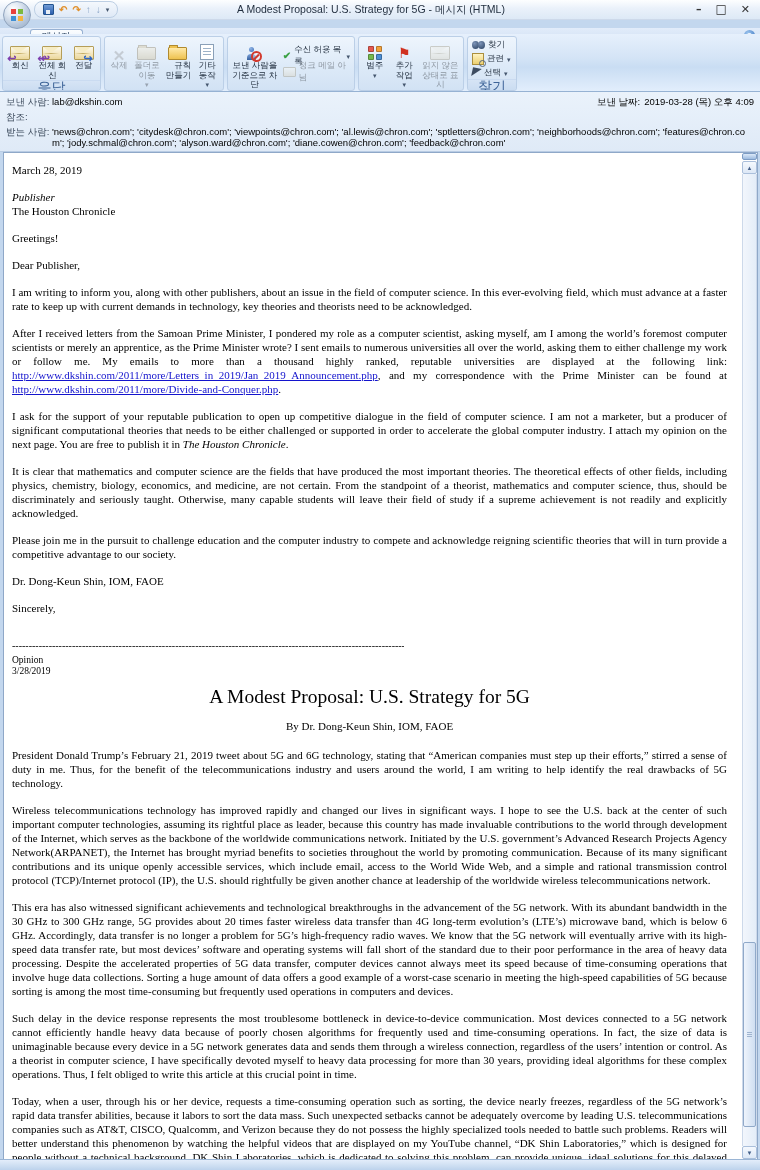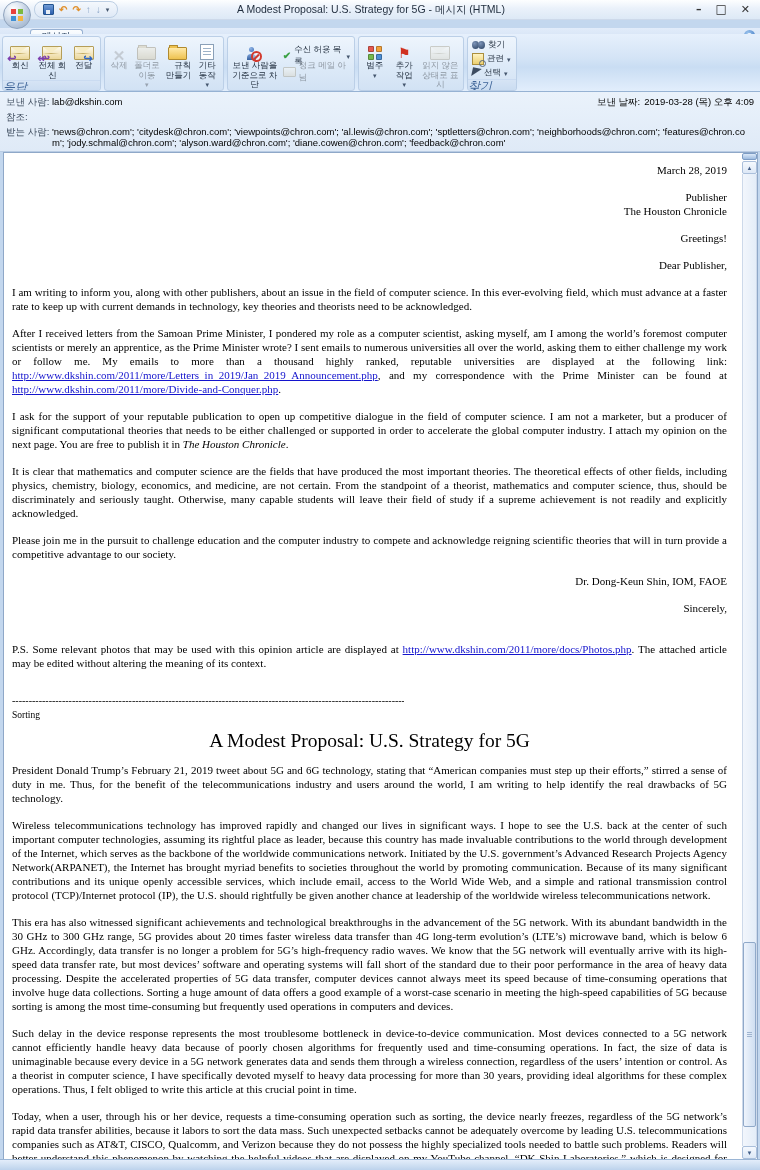--- a/index.html
+++ b/index.html
@@ -46,22 +46,22 @@
     background:radial-gradient(circle at 35% 30%,#9cc4ee,#3570bd);color:#fff;font-size:8px;
     font-weight:bold;display:flex;align-items:center;justify-content:center;}
 
   
   .ribbon{position:absolute;top:34px;left:0;right:0;height:58px;
     background:linear-gradient(#e6f0fc,#d4e4f6 42%,#c9ddf3 58%,#e2eefc);
     border-bottom:1px solid #96b2d3;display:flex;gap:3px;padding:2px 0 0 2px;box-sizing:border-box;}
   .rgroup{border:1px solid #bbcfe7;border-radius:3px;display:flex;flex-direction:column;
     background:linear-gradient(#eef5fd,#ddeaf8 55%,#d2e2f4);overflow:hidden;}
   .rg-content{flex:1;display:flex;align-items:stretch;padding:1px 2px 0;gap:1px;}
-  .rg-label{height:13px;font-size:12px;color:#3e6498;display:flex;align-items:center;justify-content:flex-start;
-    gap:3px;background:linear-gradient(#d6e4f5,#c7daf0);border-top:1px solid #cadbf1;font-style:italic;}
+  .rg-label{height:13px;font-size:14px;color:#3e6498;display:flex;align-items:center;justify-content:center;
+    gap:3px;background:linear-gradient(#d6e4f5,#c7daf0);border-top:1px solid #cadbf1;}
   .bigbtn{display:flex;flex-direction:column;align-items:center;font-size:8.5px;color:#1f2c3c;
     text-align:center;line-height:9.5px;padding:1px 1px 0;border-radius:2px;}
   .bigbtn .ic{height:21px;display:flex;align-items:flex-end;justify-content:center;margin-bottom:1px;}
   .smallcol{display:flex;flex-direction:column;justify-content:center;gap:3px;}
   .smallbtn{display:flex;align-items:center;gap:3px;font-size:8.5px;color:#1f2c3c;height:13px;padding:0 2px;}
   .disabled{opacity:.45;filter:grayscale(.7);}
   .caret::after{content:"▾";font-size:7px;color:#44566e;}
 
   
   .env{width:18px;height:12px;position:relative;border-radius:1px;
@@ -118,22 +118,22 @@
   .hlabel{width:46px;flex:0 0 46px;color:#3c4a5c;}
   .hvalue{flex:1;word-break:break-all;}
   .hsent{margin-left:auto;white-space:nowrap;display:flex;gap:4px;padding-left:10px;}
 
   
   .bodypane{position:absolute;top:152px;left:3px;right:2px;bottom:10px;background:#fff;
     border:1px solid #8fa8c8;box-sizing:border-box;overflow:hidden;}
   .content{padding:10px 30px 0 8px;font-family:"Liberation Serif","DejaVu Serif",serif;
     font-size:11px;line-height:14px;text-align:justify;color:#000;}
   .content p{margin:0 0 13px;}
-  .content .noj{text-align:right;}
-  .tight{margin:0 0 0 !important;}
+  .content .noj{text-align:left;}
+  .tight{margin:0 0 0 !important;font-style:italic;}
   a.link{color:#1414cd;text-decoration:underline;}
   .ps{margin-top:27px !important;}
   .sepline{white-space:nowrap;overflow:hidden;width:392px;font-size:10px;letter-spacing:0px;
     margin:24px 0 2px;text-align:left;}
   .opinion-meta{font-size:9.5px;line-height:11px;text-align:left;}
   .art-title{font-size:19.5px;line-height:24px;text-align:center;margin:8px 0 10px;font-weight:normal;}
   .art-byline{text-align:center;margin:0 0 15px;}
 
   
   .scroll{position:absolute;top:153px;right:3px;width:15px;bottom:11px;display:flex;flex-direction:column;}
@@ -368,25 +368,26 @@
     <p class="noj">The Houston Chronicle</p>
     <p class="noj">Greetings!</p>
     <p class="noj">Dear Publisher,</p>
     <p><span>I am writing to inform you, along with other publishers, about an issue in the field of computer science. In this ever-evolving field, which must advance at a faster rate to keep up with current demands in technology, key theories and theorists need to be acknowledged.</span></p>
     <p><span>After I received letters from the Samoan Prime Minister, I pondered my role as a computer scientist, asking myself, am I among the world’s foremost computer scientists or merely an apprentice, as the Prime Minister wrote? I sent emails to numerous universities all over the world, asking them to either challenge my work or follow me. My emails to more than a thousand highly ranked, reputable universities are displayed at the following link: </span><a class="link" href="#">http://www.dkshin.com/2011/more/Letters_in_2019/Jan_2019_Announcement.php</a><span>, and my correspondence with the Prime Minister can be found at </span><a class="link" href="#">http://www.dkshin.com/2011/more/Divide-and-Conquer.php</a><span>.</span></p>
     <p><span>I ask for the support of your reputable publication to open up competitive dialogue in the field of computer science. I am not a marketer, but a producer of significant computational theories that needs to be either challenged or supported in order to accelerate the global computer industry. I attach my opinion on the next page. You are free to publish it in </span><i>The Houston Chronicle</i><span>.</span></p>
     <p><span>It is clear that mathematics and computer science are the fields that have produced the most important theories. The theoretical effects of other fields, including physics, chemistry, biology, economics, and medicine, are not certain. From the standpoint of a theorist, mathematics and computer science, thus, should be discriminately and seriously taught. Otherwise, many capable students will leave their field of study if a supreme achievement is not readily and explicitly acknowledged.</span></p>
     <p><span>Please join me in the pursuit to challenge education and the computer industry to compete and acknowledge reigning scientific theories that will in turn provide a competitive advantage to our society.</span></p>
     <p class="noj">Dr. Dong-Keun Shin, IOM, FAOE</p>
     <p class="noj">Sincerely,</p>
-    <p class="ps"><span>P.S. Some relevant photos that may be used with this opinion article are displayed at </span><a class="link" href="#">http://www.dkshin.com/2011/more/docs/Photos.php</a><span>. The attached article may be edited without altering the meaning of its context.</span></p>
 
     <div class="sepline">---------------------------------------------------------------------------------------------------------------------------------------------------------------------</div>
-    <div class="opinion-meta">Sorting</div>
+    <div class="opinion-meta">Opinion</div>
+    <div class="opinion-meta">3/28/2019</div>
     <div class="art-title">A Modest Proposal: U.S. Strategy for 5G</div>
+    <div class="art-byline">By Dr. Dong-Keun Shin, IOM, FAOE</div>
 
     <p>President Donald Trump’s February 21, 2019 tweet about 5G and 6G technology, stating that “American companies must step up their efforts,” stirred a sense of duty in me. Thus, for the benefit of the telecommunications industry and users around the world, I am writing to help identify the real drawbacks of 5G technology.</p>
     <p>Wireless telecommunications technology has improved rapidly and changed our lives in significant ways. I hope to see the U.S. back at the center of such important computer technologies, assuming its rightful place as leader, because this country has made invaluable contributions to the world through development of the Internet, which serves as the backbone of the worldwide communications network. Initiated by the U.S. government’s Advanced Research Projects Agency Network(ARPANET), the Internet has brought myriad benefits to societies throughout the world by promoting communication. Because of its many significant contributions and its unique openly accessible services, which include email, access to the World Wide Web, and a simple and rational transmission control protocol (TCP)/Internet protocol (IP), the U.S. should rightfully be given another chance at leadership of the worldwide wireless telecommunications network.</p>
     <p>This era has also witnessed significant achievements and technological breakthroughs in the advancement of the 5G network. With its abundant bandwidth in the 30 GHz to 300 GHz range, 5G provides about 20 times faster wireless data transfer than 4G long-term evolution’s (LTE’s) microwave band, which is below 6 GHz. Accordingly, data transfer is no longer a problem for 5G’s high-frequency radio waves. We know that the 5G network will eventually arrive with its high-speed data transfer rate, but most devices’ software and operating systems will fall short of the standard due to their poor performance in the area of heavy data processing. Despite the accelerated properties of 5G data transfer, computer devices cannot always meet its speed because of time-consuming operations that involve huge data collections. Sorting a huge amount of data offers a good example of a worst-case scenario in meeting the high-speed capabilities of 5G because sorting is among the most time-consuming but frequently used operations in computers and devices.</p>
     <p>Such delay in the device response represents the most troublesome bottleneck in device-to-device communication. Most devices connected to a 5G network cannot efficiently handle heavy data because of poorly chosen algorithms for frequently used and time-consuming operations. In fact, the size of data is unimaginable because every device in a 5G network generates data and sends them through a wireless connection, regardless of the users’ intention or control. As a theorist in computer science, I have specifically devoted myself to heavy data processing for more than 30 years, providing ideal algorithms for these complex operations. Thus, I felt obliged to write this article at this crucial point in time.</p>
     <p>Today, when a user, through his or her device, requests a time-consuming operation such as sorting, the device nearly freezes, regardless of the 5G network’s rapid data transfer abilities, because it labors to sort the data mass. Such unexpected setbacks cannot be adequately overcome by leading U.S. telecommunications companies such as AT&amp;T, CISCO, Qualcomm, and Verizon because they do not possess the highly specialized tools needed to battle such problems. Readers will better understand this phenomenon by watching the helpful videos that are displayed on my YouTube channel, “DK Shin Laboratories,” which is designed for people without a technical background. DK Shin Laboratories, which is dedicated to solving this problem, can provide unique, ideal solutions for this delayed data-sorting problem. Therefore, the major U.S. telecommunications companies and DK Shin Laboratories must cooperate on this national network project to secure the U.S.’s dominant role in 5G global sales.</p>
 
   </div>
 </div>
 

